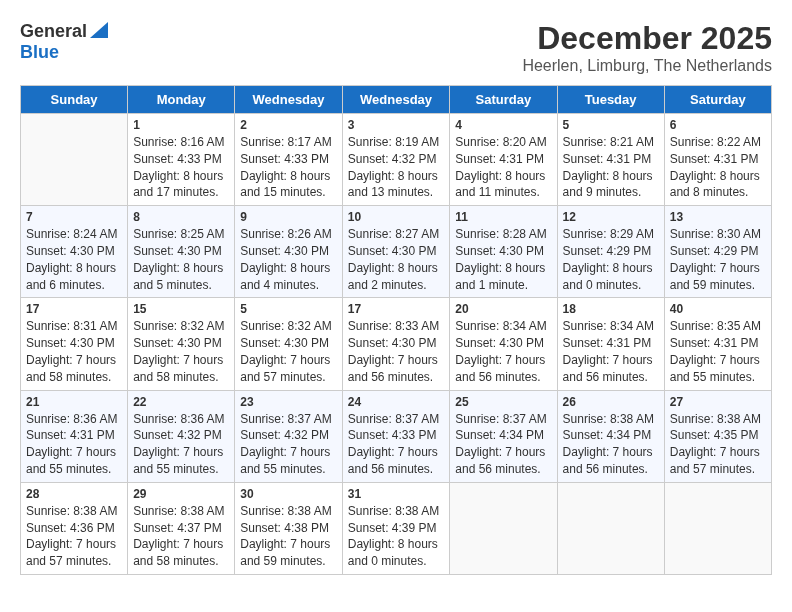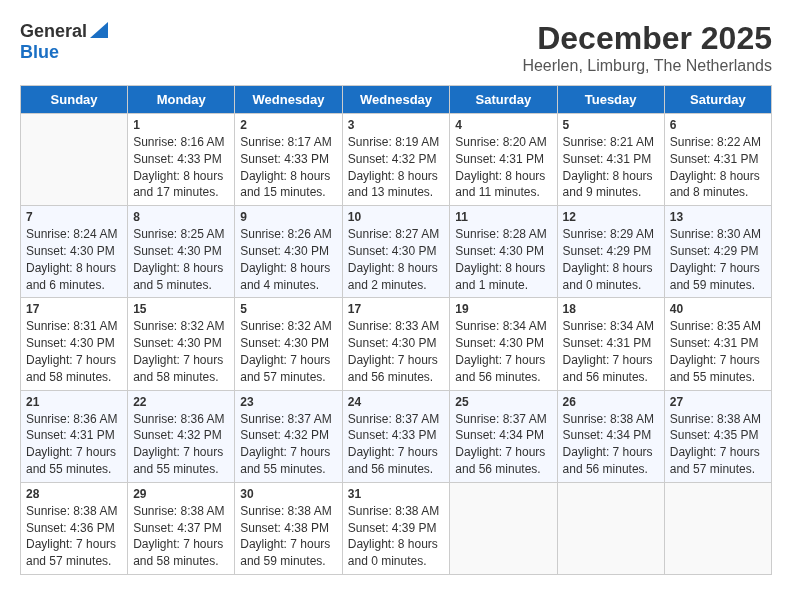--- a/index.html
+++ b/index.html
@@ -186,21 +186,21 @@
         </td>
         <td>
           <span class="day-number">5</span>
           <div class="day-info">Sunrise: 8:32 AM<br>Sunset: 4:30 PM<br>Daylight: 7 hours<br>and 57 minutes.</div>
         </td>
         <td>
           <span class="day-number">17</span>
           <div class="day-info">Sunrise: 8:33 AM<br>Sunset: 4:30 PM<br>Daylight: 7 hours<br>and 56 minutes.</div>
         </td>
         <td>
-          <span class="day-number">19</span>
+          <span class="day-number">20</span>
           <div class="day-info">Sunrise: 8:34 AM<br>Sunset: 4:30 PM<br>Daylight: 7 hours<br>and 56 minutes.</div>
         </td>
         <td>
           <span class="day-number">18</span>
           <div class="day-info">Sunrise: 8:34 AM<br>Sunset: 4:31 PM<br>Daylight: 7 hours<br>and 56 minutes.</div>
         </td>
         <td>
           <span class="day-number">40</span>
           <div class="day-info">Sunrise: 8:35 AM<br>Sunset: 4:31 PM<br>Daylight: 7 hours<br>and 55 minutes.</div>
         </td>

